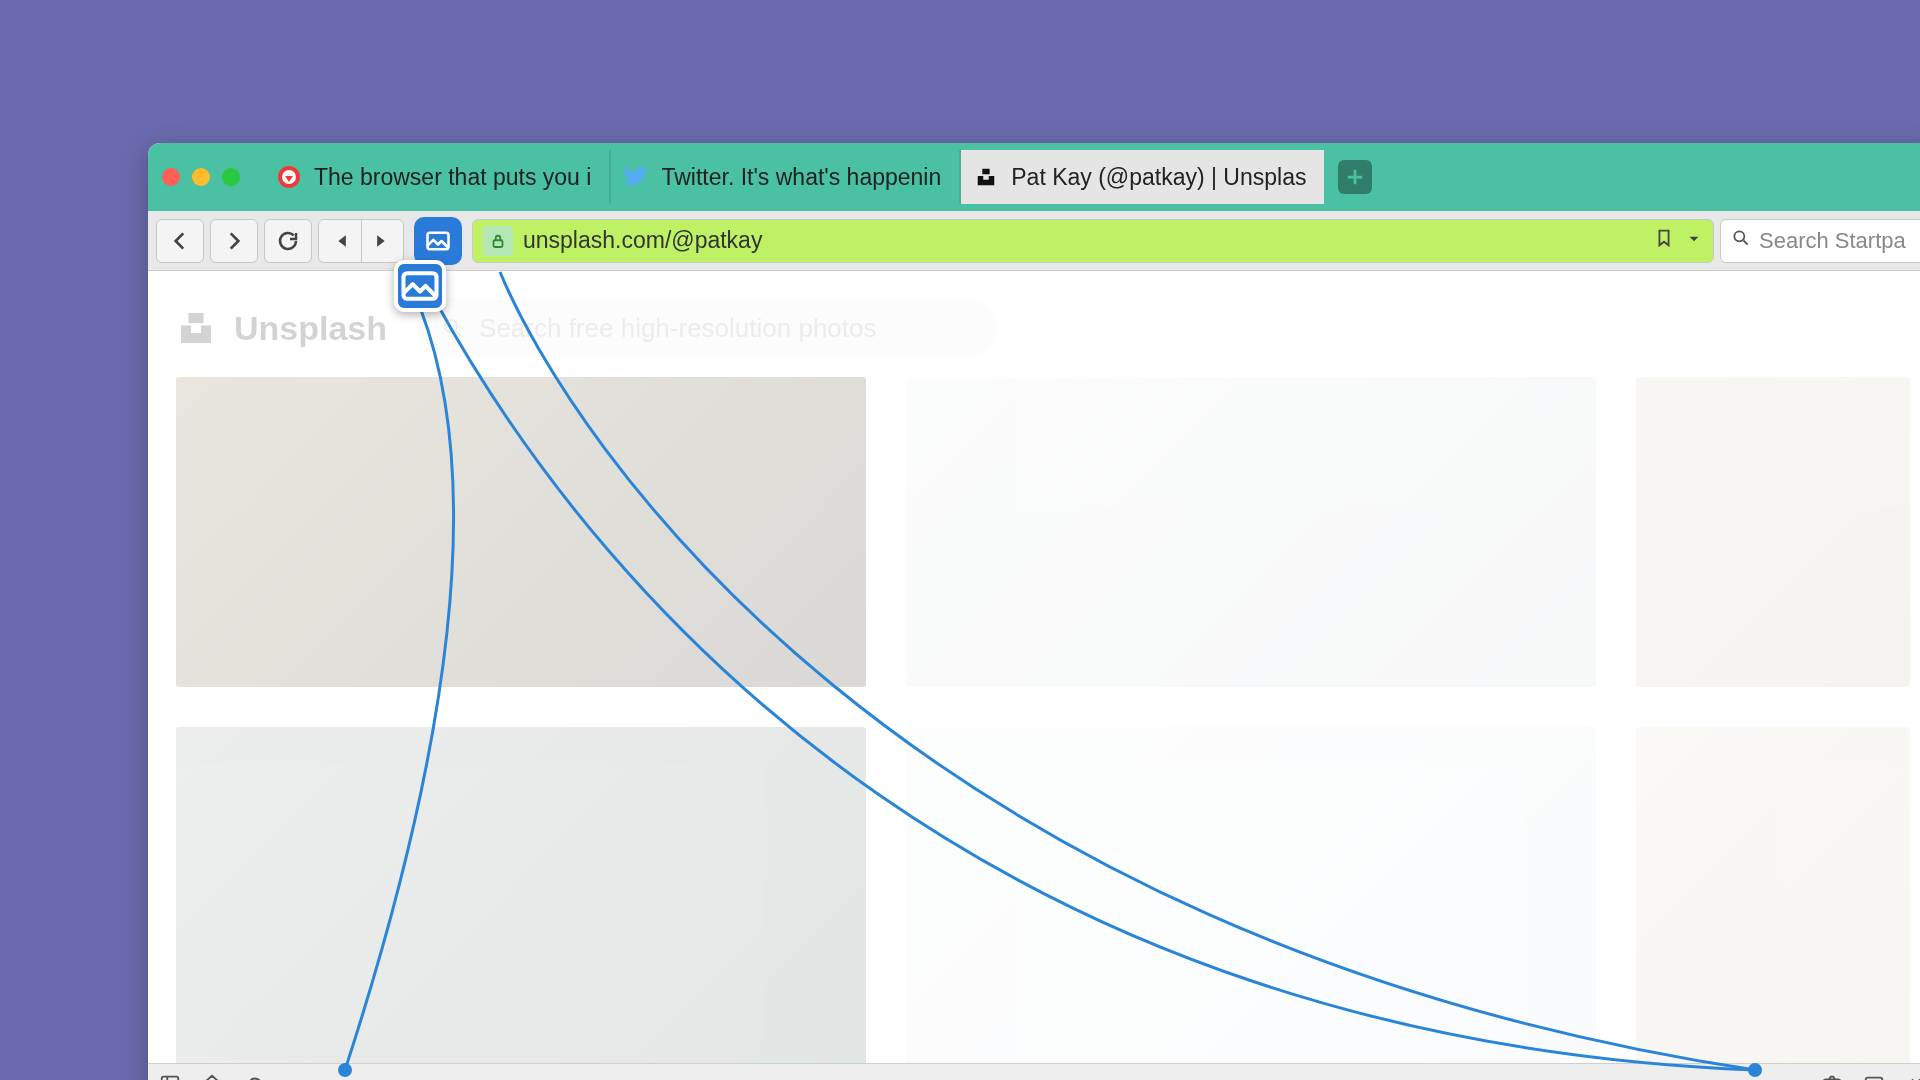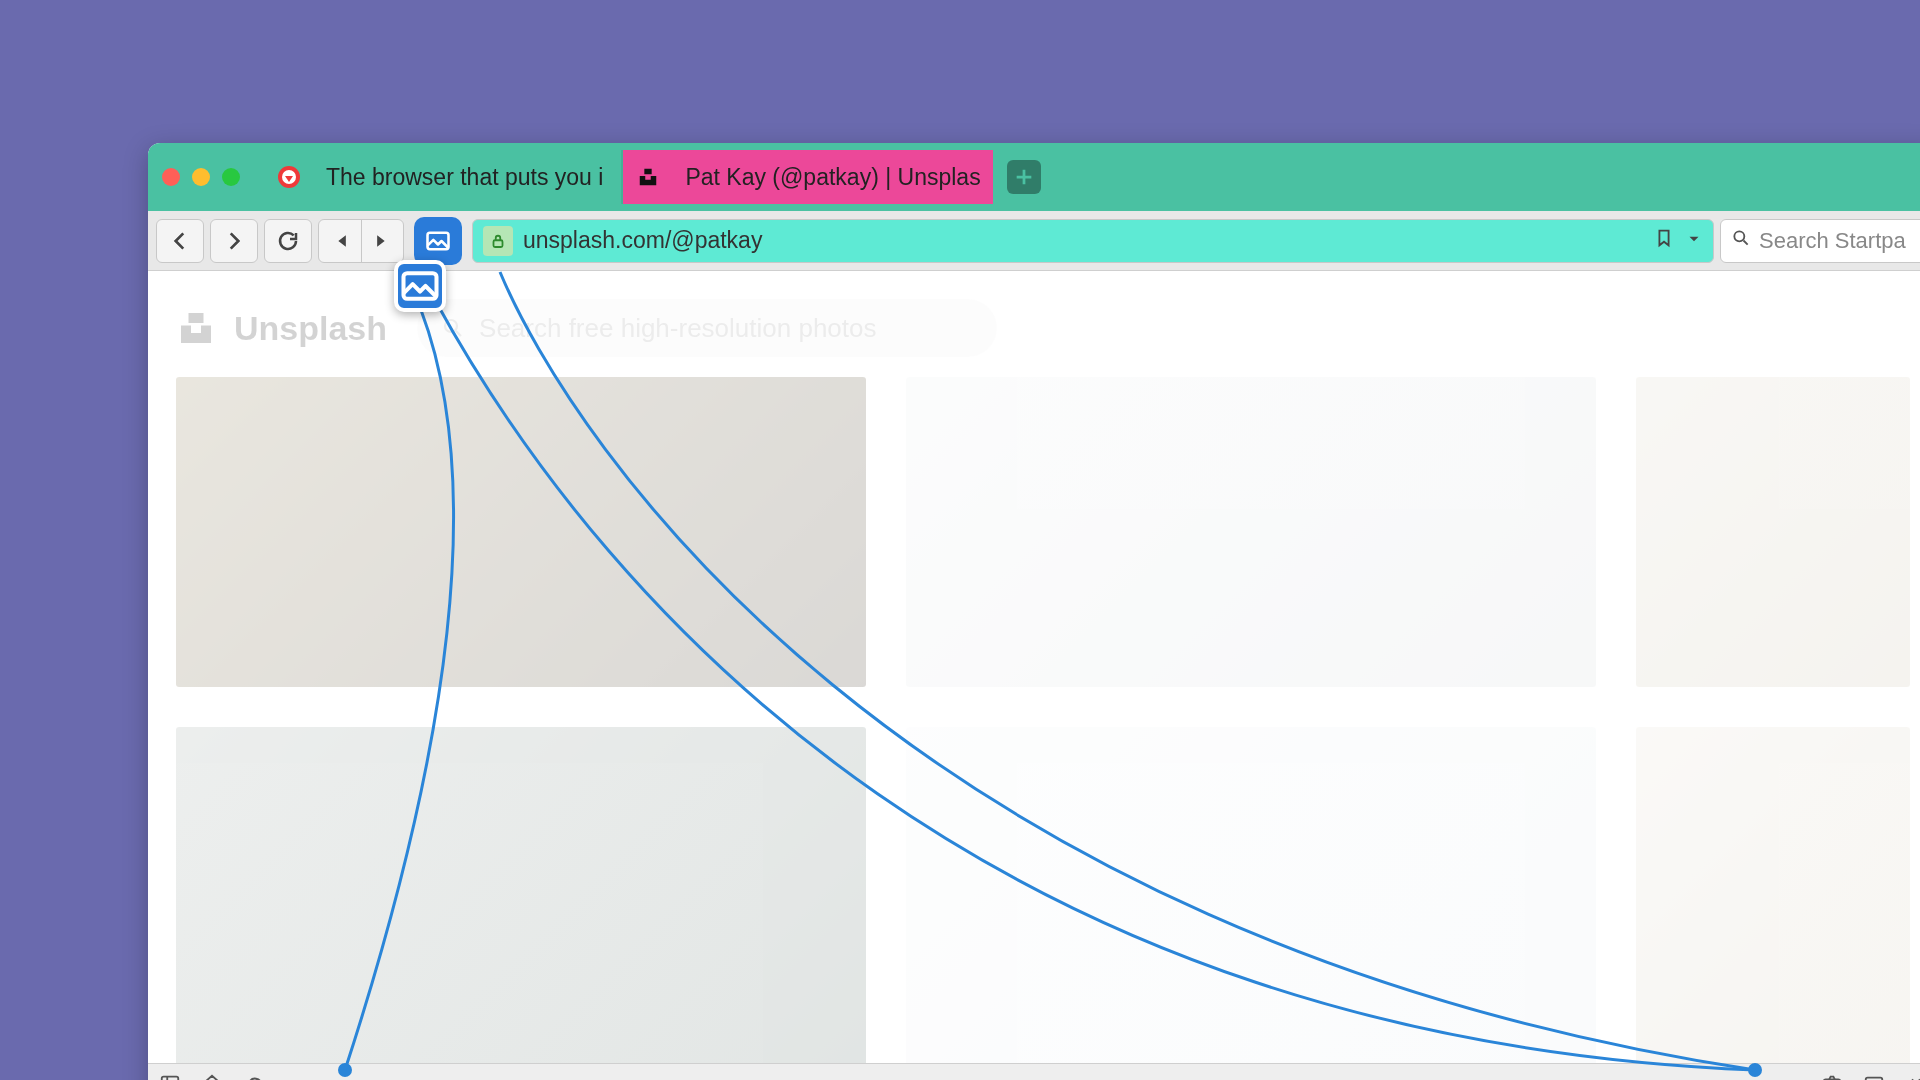--- a/index.html
+++ b/index.html
@@ -41,24 +41,24 @@
     height: 54px;
     display: flex;
     align-items: center;
     padding: 0 18px 0 12px;
     font-size: 23px;
     color: #222;
     border-right: 2px solid rgba(0,0,0,0.08);
     max-width: 370px;
     overflow: hidden;
     white-space: nowrap;
-    gap: 24px;
+    gap: 12px;
     cursor: pointer;
   }
-  .tab.active { background: #ec4899; border-right: none; }
+  .tab.active { background: #e5e5e5; border-right: none; }
   .tab .favicon {
     width: 26px; height: 26px; flex: 0 0 26px;
     display: flex; align-items: center; justify-content: center;
   }
   .newtab {
     width: 34px; height: 34px;
     margin-left: 14px;
     display: flex; align-items: center; justify-content: center;
     background: rgba(0,0,0,0.35);
     border-radius: 6px;
@@ -102,21 +102,21 @@
     width: 48px; height: 48px;
     background: #2a7bd9;
     border-radius: 10px;
     display: flex; align-items: center; justify-content: center;
     cursor: pointer;
     margin: 0 4px;
   }
   .addressbar {
     flex: 1;
     height: 44px;
-    background: #5eead4;
+    background: #bef264;
     border: 1px solid #c8c8c8;
     border-radius: 6px;
     display: flex;
     align-items: center;
     padding: 0 10px;
     gap: 10px;
     font-size: 23px;
   }
   .addressbar .lock {
     width: 30px; height: 30px;
@@ -232,20 +232,28 @@
       <span class="favicon">
         <svg viewBox="0 0 24 24" width="24" height="24">
             <circle cx="12" cy="12" r="11" fill="#ef3939"></circle>
             <path d="M5 12 a7 7 0 0 0 14 0 a7 7 0 0 0 -14 0" fill="#fff"></path>
             <path d="M8 11 l4 6 l4 -6" fill="#ef3939"></path>
           </svg>
       </span>
       <span>The browser that puts you i</span>
     </div>
 
+    <div class="tab">
+      <span class="favicon">
+        <svg viewBox="0 0 24 24" width="26" height="26" fill="#55acee">
+            <path d="M23 5.1c-.8.4-1.7.6-2.6.8.9-.6 1.7-1.5 2-2.6-.9.5-1.9.9-3 .1C18.5 2.5 17.3 2 16 2c-2.5 0-4.5 2-4.5 4.5 0 .4 0 .7.1 1C7.7 7.3 4.1 5.4 1.7 2.5c-.4.7-.6 1.5-.6 2.3 0 1.6.8 3 2 3.8-.7 0-1.5-.2-2.1-.6v.1c0 2.2 1.6 4 3.6 4.4-.4.1-.8.2-1.2.2-.3 0-.6 0-.9-.1.6 1.8 2.3 3.1 4.3 3.1-1.6 1.2-3.6 2-5.7 2H0c2.1 1.3 4.6 2.1 7.3 2.1 8.7 0 13.5-7.2 13.5-13.5v-.6c.9-.7 1.7-1.5 2.2-2.4z"></path>
+          </svg>
+      </span>
+      <span>Twitter. It's what's happenin</span>
+    </div>
 
     <div class="tab active">
       <span class="favicon">
         <svg viewBox="0 0 24 24" width="22" height="22" fill="#111">
             <path d="M8 3h8v6H8zM3 11h6v10H3zM15 11h6v10h-6zM9 15h6v6H9z"></path>
           </svg>
       </span>
       <span>Pat Kay (@patkay) | Unsplas</span>
     </div>
 

